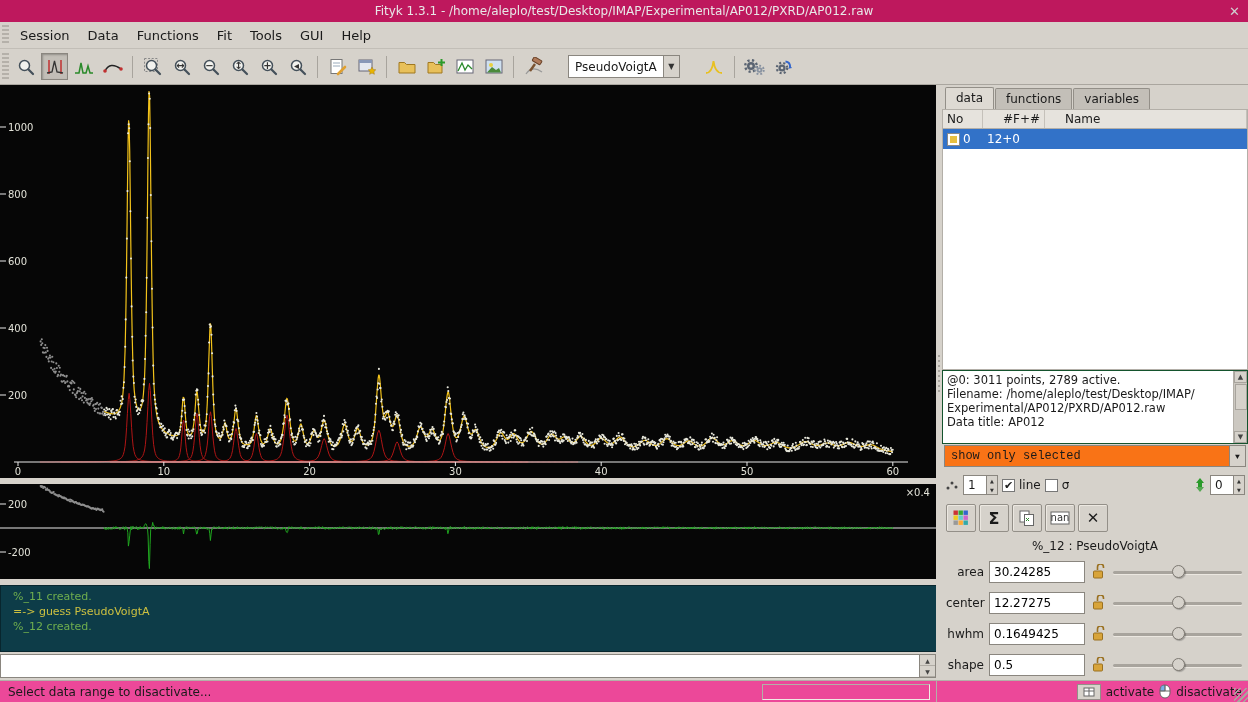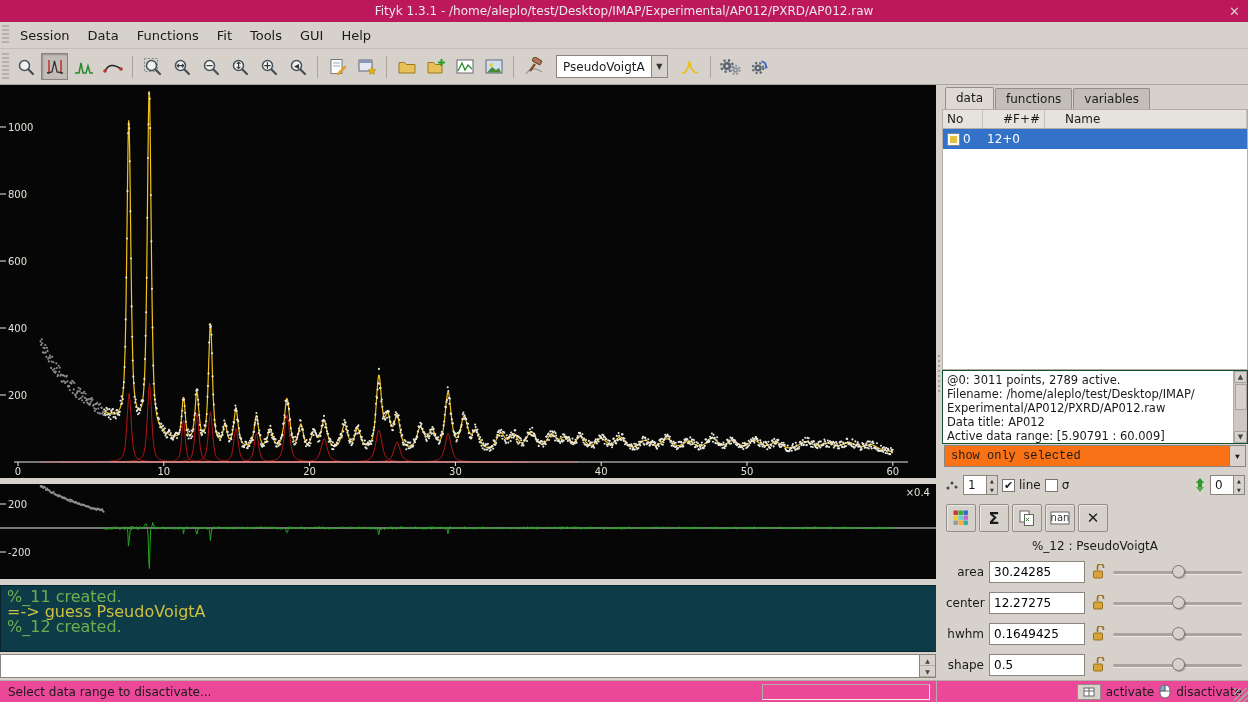--- a/index.html
+++ b/index.html
@@ -20,40 +20,40 @@
      background:repeating-linear-gradient(to bottom,#b5b1aa 0 2px, transparent 2px 4px); }
   .menu-item { padding:3px 9px; font-size:13px; }
 
   
   .toolbar { position:absolute; top:49px; left:0; right:0; height:36px; background:#d6d2cb;
              display:flex; align-items:center; border-bottom:1px solid #aaa69f; }
   .tb-btn { width:27px; height:27px; display:flex; align-items:center; justify-content:center;
             border:1px solid transparent; margin:0 1px; }
   .tb-btn.pressed { background:#c2beb7; border:1px solid #8a867f; box-shadow:inset 1px 1px 2px rgba(0,0,0,.25); }
   .tb-sep { width:1px; height:22px; background:#a8a49d; margin:0 5px; }
-  .combo { display:flex; align-items:center; height:23px; background:#fff; border:1px solid #8a867f; margin:0 8px; }
+  .combo { display:flex; align-items:center; height:23px; background:#fff; border:1px solid #8a867f; margin:0 20px; }
   .combo .combo-text { padding:0 6px; min-width:82px; font-size:12px; }
   .combo .combo-arrow { width:16px; height:100%; background:#d6d2cb; border-left:1px solid #8a867f;
                         display:flex;align-items:center;justify-content:center; font-size:8px; color:#333; }
 
   
   .content { position:absolute; top:85px; left:0; right:0; bottom:22px; }
   .left-col { position:absolute; left:0; top:0; width:936px; height:595px; }
   .v-splitter { position:absolute; left:936px; top:0; width:6px; height:595px; background:#d6d2cb;
      background-image:repeating-linear-gradient(to bottom,#a8a49d 0 2px, transparent 2px 5px);
      background-size:2px 40px; background-position:center 270px; background-repeat:no-repeat; }
   .sidebar { position:absolute; left:942px; top:0; width:306px; height:595px; background:#d6d2cb;
              display:flex; flex-direction:column; }
 
   .main-plot { position:absolute; top:0; left:0; width:936px; height:393px; background:#060606; }
   .h-splitter1 { position:absolute; top:393px; left:0; width:936px; height:6px; background:#d6d2cb; }
   .aux-plot { position:absolute; top:399px; left:0; width:936px; height:95px; background:#060606; }
   .h-splitter2 { position:absolute; top:494px; left:0; width:936px; height:6px; background:#d6d2cb; }
   .console { position:absolute; top:500px; left:0; width:1065px; height:67px; background:#0d3c48;
-             border:1px solid #08262e; padding:3px 6px; line-height:15px; font-size:16px; }
+             border:1px solid #08262e; padding:3px 12px; line-height:15px; font-size:11px; }
   .input-row { position:absolute; top:569px; left:0; width:936px; height:26px; display:flex; }
   .cmd-input { flex:1; height:24px; border:1px solid #8a867f; background:#fff; font:12px "DejaVu Sans",sans-serif; padding:0 4px; }
   .spin-col { width:16px; height:24px; display:flex; flex-direction:column; border:1px solid #8a867f; border-left:none; }
   .spin-col div { flex:1; background:#d6d2cb; font-size:6px; display:flex; align-items:center; justify-content:center; color:#444;
                   border-bottom:1px solid #b0aca5;}
   svg text { fill:#e2e2d8; font-family:"DejaVu Sans",sans-serif; font-size:10px; }
 
   
   .tabs { height:24px; display:flex; align-items:flex-end; padding-left:3px; gap:1px; background:#d6d2cb; }
   .tab { padding:3px 10px 3px; font-size:12px; background:#c3bfb8; border:1px solid #938f88; border-bottom:none;
@@ -1934,21 +1934,20 @@
               </span>0</div>
     <div class="cell col-f">12+0</div>
           </div>
         </div>
       <div class="info-box">
         <div class="info-text">
             <div>@0: 3011 points, 2789 active.</div>
             <div>Filename: /home/aleplo/test/Desktop/IMAP/</div>
             <div>Experimental/AP012/PXRD/AP012.raw</div>
             <div>Data title: AP012</div>
-            <div>Active data range: [5.90791 : 60.009]</div>
           </div>
         <div class="vscroll">
           <div class="arr">▲</div>
           <div class="thumb"></div>
           <div class="arr" style="margin-top:auto">▼</div>
         </div>
       </div>
       <div class="filter-row">
         <div class="filter-combo">
           <span>show only selected</span>

